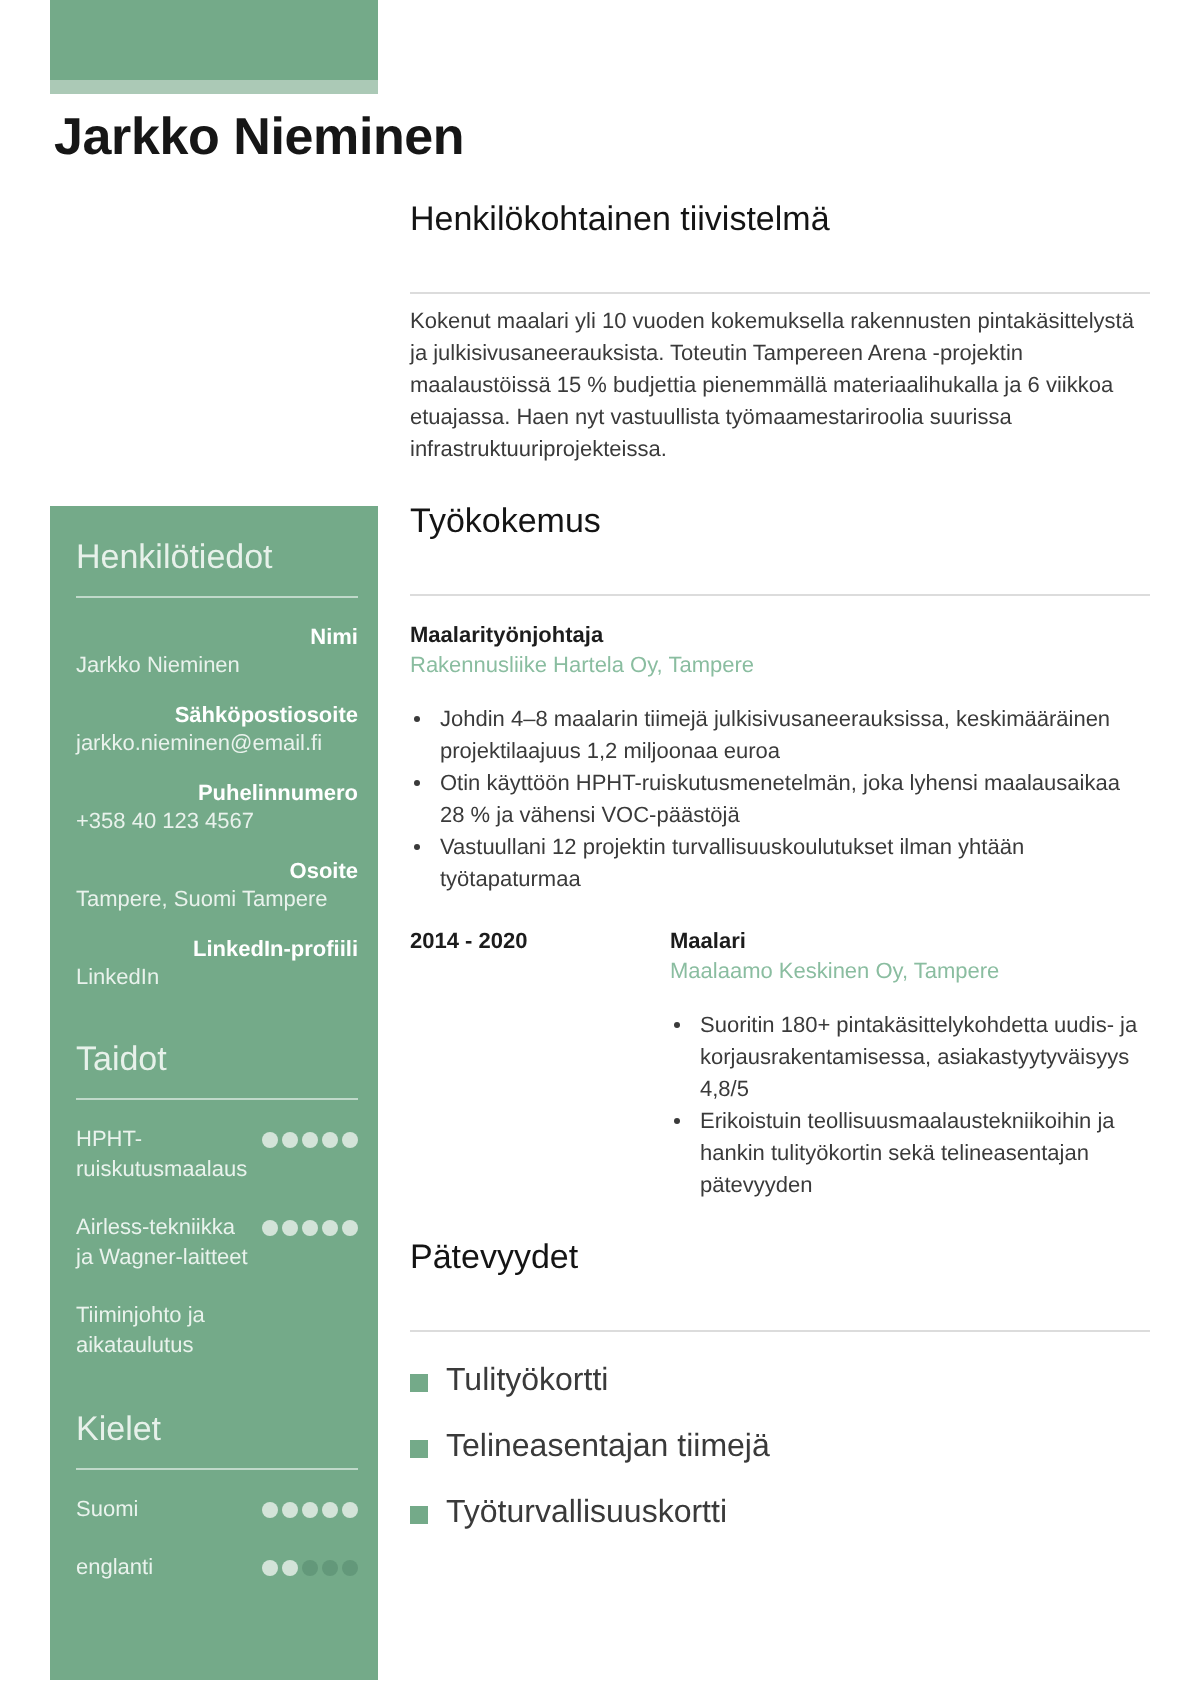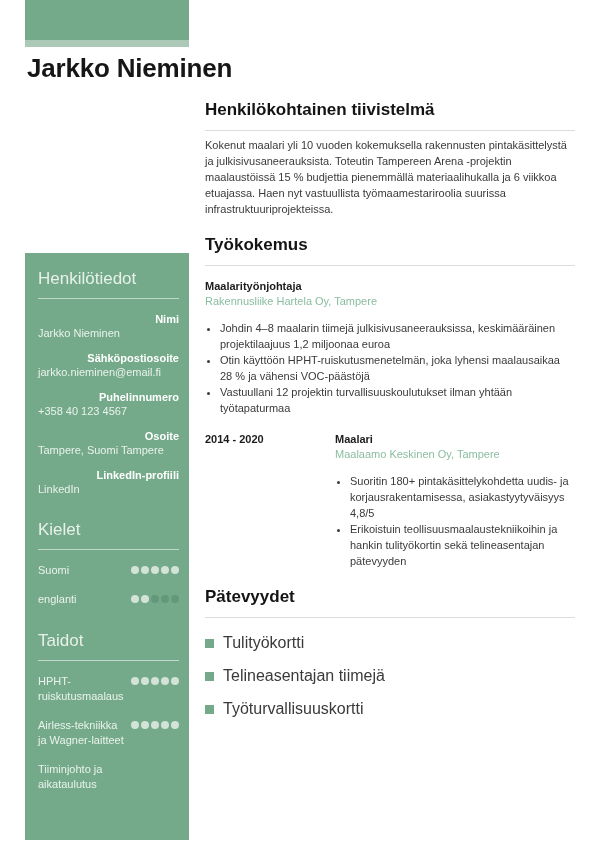--- a/index.html
+++ b/index.html
@@ -81,23 +81,23 @@
   .dot.empty  { background: #63987a; }
 
   
   .main {
     position: absolute;
     left: 205px; top: 100px;
     width: 370px;
   }
   .section-title {
     font-size: 17px;
-    font-weight: bold;
+    font-weight: normal;
     color: #141414;
-    padding-bottom: 10px;
+    padding-bottom: 26px;
     border-bottom: 1px solid #dcdcdc;
   }
   .summary-text {
     font-size: 11px;
     line-height: 16px;
     color: #3a3a3a;
     margin-top: 6px;
     margin-bottom: 18px;
   }
   .section { margin-bottom: 0; }
@@ -171,20 +171,50 @@
       <div class="field-value">Tampere, Suomi Tampere</div>
     </div>
           <div class="field">
       <div class="field-label">LinkedIn-profiili</div>
       <div class="field-value">LinkedIn</div>
     </div>
         </div>
     </section>
 
     <section class="side-section">
+      <h2 class="side-title">Taidot</h2>
+      <div id="skills-list">
+          <div class="rating-row">
+      <div class="rating-label">HPHT-ruiskutusmaalaus</div>
+      <div class="rating-dots">
+              <span class="dot filled"></span>
+              <span class="dot filled"></span>
+              <span class="dot filled"></span>
+              <span class="dot filled"></span>
+              <span class="dot filled"></span>
+            </div>
+    </div>
+          <div class="rating-row">
+      <div class="rating-label">Airless-tekniikka ja Wagner-laitteet</div>
+      <div class="rating-dots">
+              <span class="dot filled"></span>
+              <span class="dot filled"></span>
+              <span class="dot filled"></span>
+              <span class="dot filled"></span>
+              <span class="dot filled"></span>
+            </div>
+    </div>
+          <div class="rating-row">
+      <div class="rating-label">Tiiminjohto ja aikataulutus</div>
+
+    </div>
+        </div>
+    </section>
+
+    <section class="side-section">
       <h2 class="side-title">Kielet</h2>
       <div id="languages-list">
           <div class="rating-row">
       <div class="rating-label">Suomi</div>
       <div class="rating-dots">
               <span class="dot filled"></span>
               <span class="dot filled"></span>
               <span class="dot filled"></span>
               <span class="dot filled"></span>
               <span class="dot filled"></span>
@@ -192,50 +222,20 @@
     </div>
           <div class="rating-row">
       <div class="rating-label">englanti</div>
       <div class="rating-dots">
               <span class="dot filled"></span>
               <span class="dot filled"></span>
               <span class="dot empty"></span>
               <span class="dot empty"></span>
               <span class="dot empty"></span>
             </div>
-    </div>
-        </div>
-    </section>
-
-    <section class="side-section">
-      <h2 class="side-title">Taidot</h2>
-      <div id="skills-list">
-          <div class="rating-row">
-      <div class="rating-label">HPHT-ruiskutusmaalaus</div>
-      <div class="rating-dots">
-              <span class="dot filled"></span>
-              <span class="dot filled"></span>
-              <span class="dot filled"></span>
-              <span class="dot filled"></span>
-              <span class="dot filled"></span>
-            </div>
-    </div>
-          <div class="rating-row">
-      <div class="rating-label">Airless-tekniikka ja Wagner-laitteet</div>
-      <div class="rating-dots">
-              <span class="dot filled"></span>
-              <span class="dot filled"></span>
-              <span class="dot filled"></span>
-              <span class="dot filled"></span>
-              <span class="dot filled"></span>
-            </div>
-    </div>
-          <div class="rating-row">
-      <div class="rating-label">Tiiminjohto ja aikataulutus</div>
-
     </div>
         </div>
     </section>
   </aside>
 
   <main class="main">
     <section class="section">
       <h2 class="section-title">Henkilökohtainen tiivistelmä</h2>
       <p class="summary-text">Kokenut maalari yli 10 vuoden kokemuksella rakennusten pintakäsittelystä ja julkisivusaneerauksista. Toteutin Tampereen Arena -projektin maalaustöissä 15 % budjettia pienemmällä materiaalihukalla ja 6 viikkoa etuajassa. Haen nyt vastuullista työmaamestariroolia suurissa infrastruktuuriprojekteissa.</p>
     </section>

